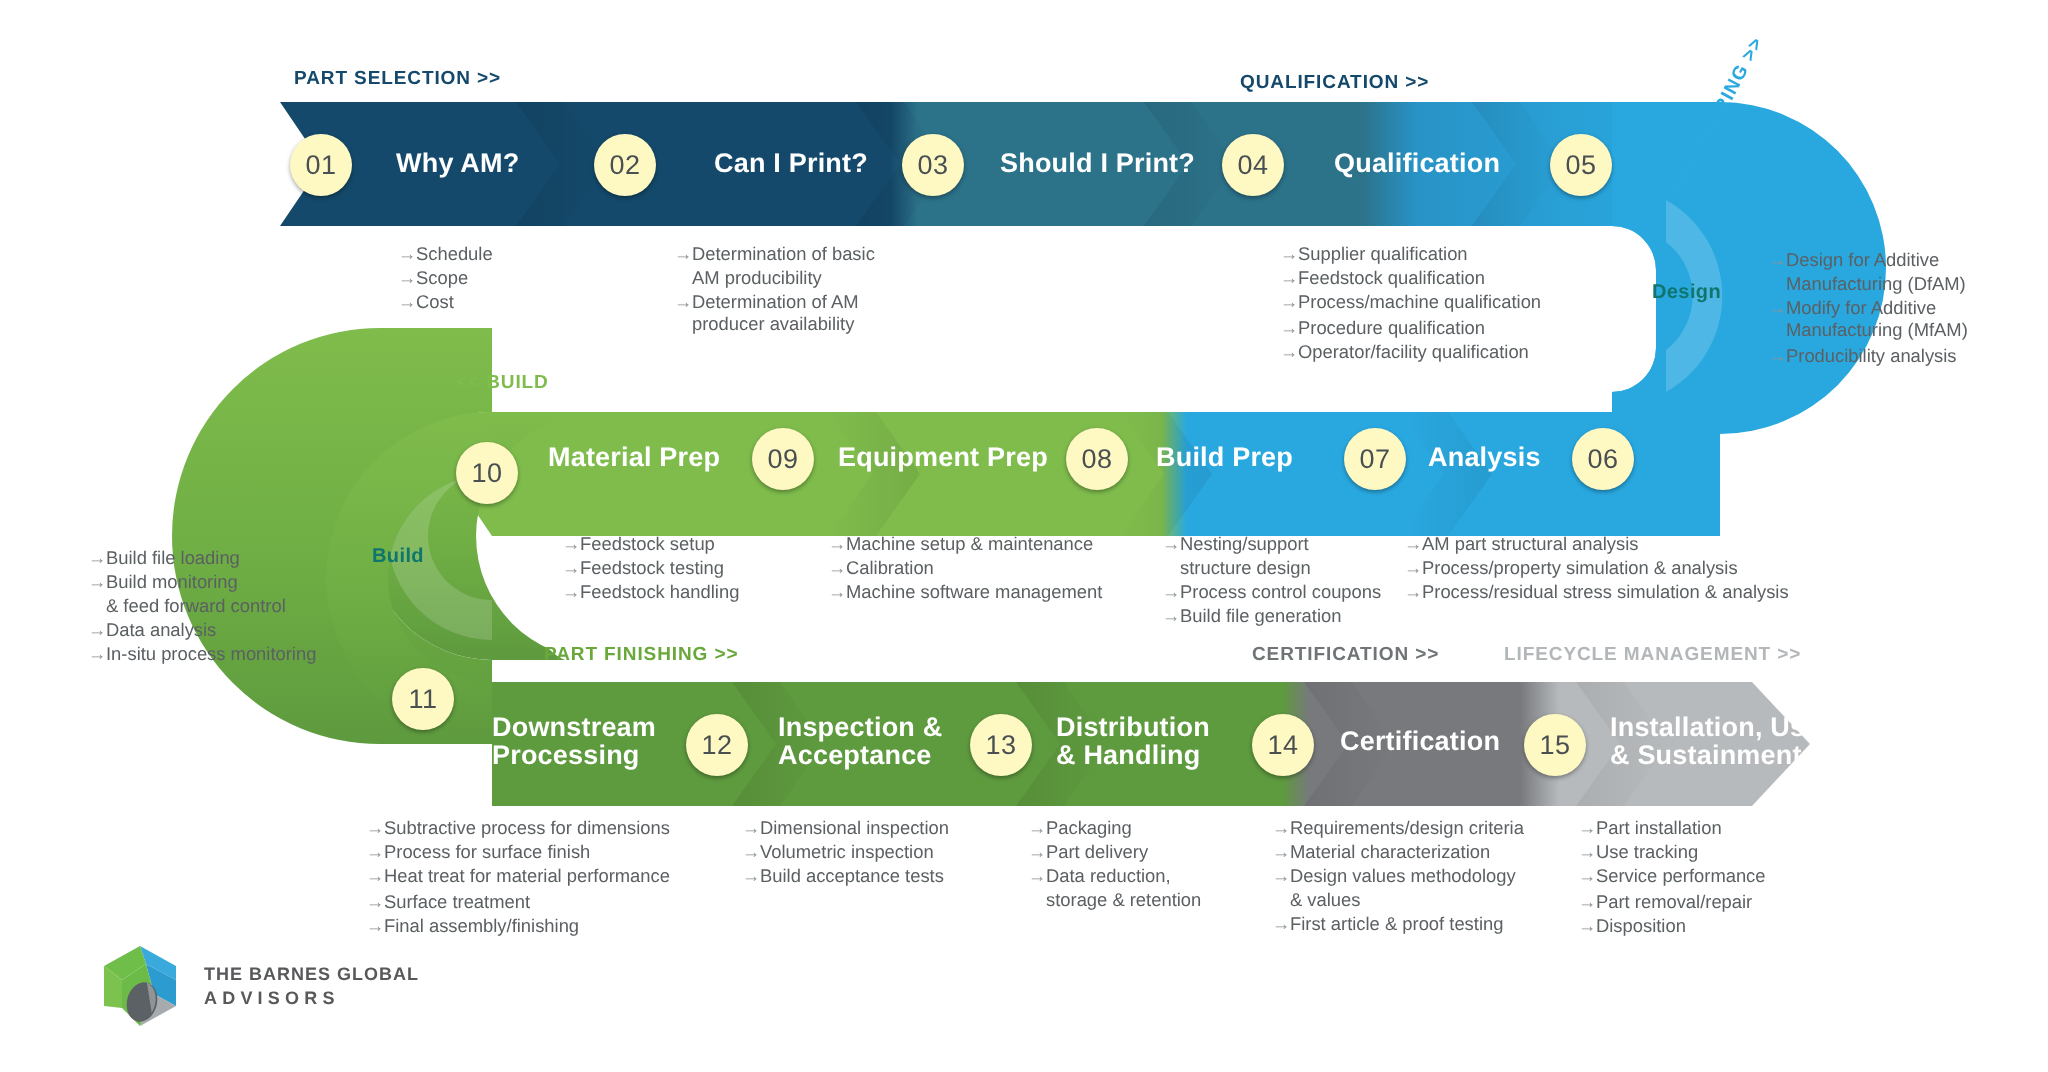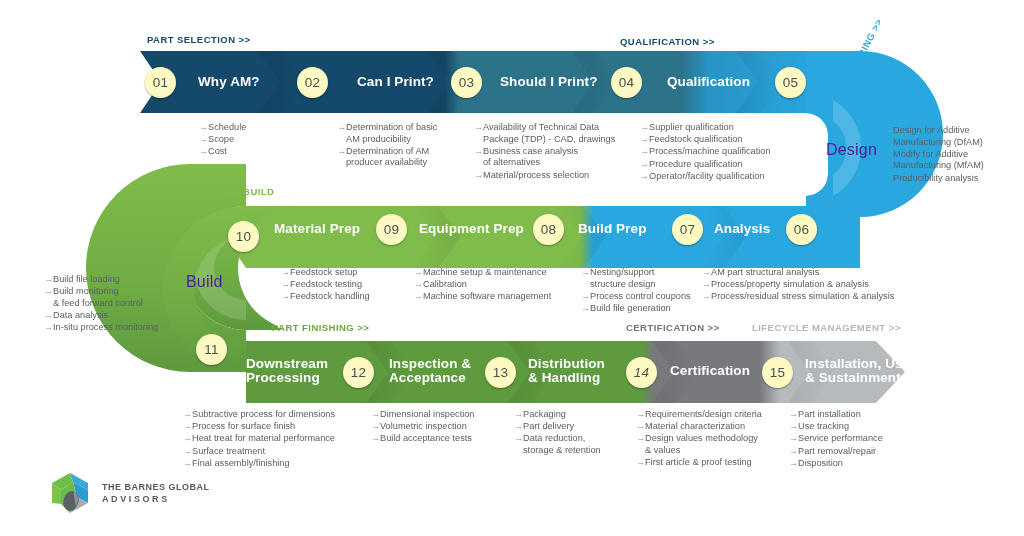--- a/index.html
+++ b/index.html
@@ -19,21 +19,21 @@
   .k-gray{color:#6f7477;}
   .k-ltgray{color:#b3b7b9;}
 
   
   .k-eng{position:absolute;color:#2aa9e0;font-size:9.5px;font-weight:bold;
          letter-spacing:.6px;white-space:nowrap;}
 
   
   .stage-title{position:absolute;color:#ffffff;font-size:13.5px;font-weight:bold;
                line-height:14px;white-space:pre-line;letter-spacing:.1px;}
-  .side-title{position:absolute;color:#4c1d95;font-size:16px;font-weight:normal;
+  .side-title{position:absolute;color:#0f766e;font-size:10px;font-weight:bold;
               letter-spacing:.2px;}
 
   
   .badge{position:absolute;width:31px;height:31px;border-radius:50%;
          background:#fef9c3;box-shadow:0 1px 2px rgba(0,0,0,.35);
          display:flex;align-items:center;justify-content:center;}
   .badge span{font-size:13.5px;font-weight:500;color:#4a4f52;letter-spacing:.3px;}
 
   
   .bullets{position:absolute;font-size:9.2px;line-height:11.6px;color:#5b6063;}
@@ -210,27 +210,20 @@
     <div>Schedule</div>
     <div>Scope</div>
     <div>Cost</div>
   </div>
   <div class="bullets" style="left:337px;top:122px;width:135px;">
     <div>Determination of basic
 AM producibility</div>
     <div>Determination of AM
 producer availability</div>
   </div>
-  <div class="bullets" style="left:474px;top:122px;width:160px;">
-    <div>Availability of Technical Data
-Package (TDP) - CAD, drawings</div>
-    <div>Business case analysis
-of alternatives</div>
-    <div>Material/process selection</div>
-  </div>
   <div class="bullets" style="left:640px;top:122px;width:165px;">
     <div>Supplier qualification</div>
     <div>Feedstock qualification</div>
     <div>Process/machine qualification</div>
     <div>Procedure qualification</div>
     <div>Operator/facility qualification</div>
   </div>
   <div class="bullets" style="left:884px;top:125px;width:125px;">
     <div>Design for Additive
 Manufacturing (DfAM)</div>
@@ -304,21 +297,21 @@
     </div>
   <div class="stage-title" style="left:389px;top:357px;">Inspection &amp;
 Acceptance</div>
 
   <div class="badge" style="left:485px;top:357px;">
       <span>13</span>
     </div>
   <div class="stage-title" style="left:528px;top:357px;">Distribution
 &amp; Handling</div>
 
-  <div class="badge" style="left:626px;top:357px;font-style:italic;">
+  <div class="badge" style="left:626px;top:357px;">
       <span>14</span>
     </div>
   <div class="stage-title" style="left:670px;top:364px;">Certification</div>
 
   <div class="badge" style="left:762px;top:357px;">
       <span>15</span>
     </div>
   <div class="stage-title" style="left:805px;top:357px;">Installation, Use
 &amp; Sustainment</div>
 

